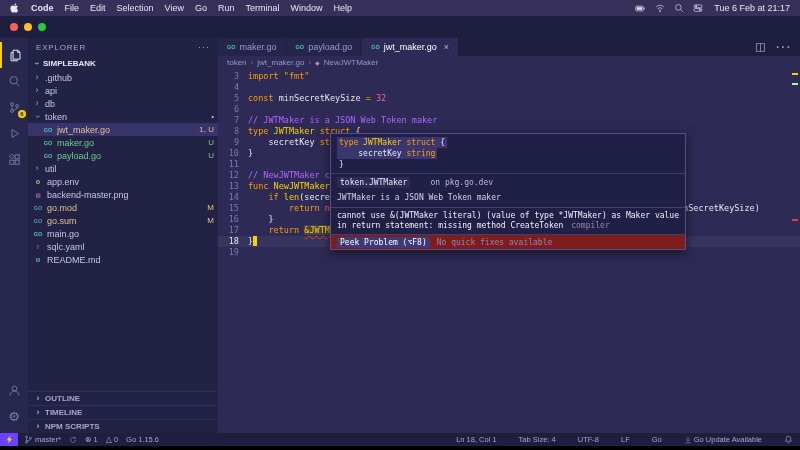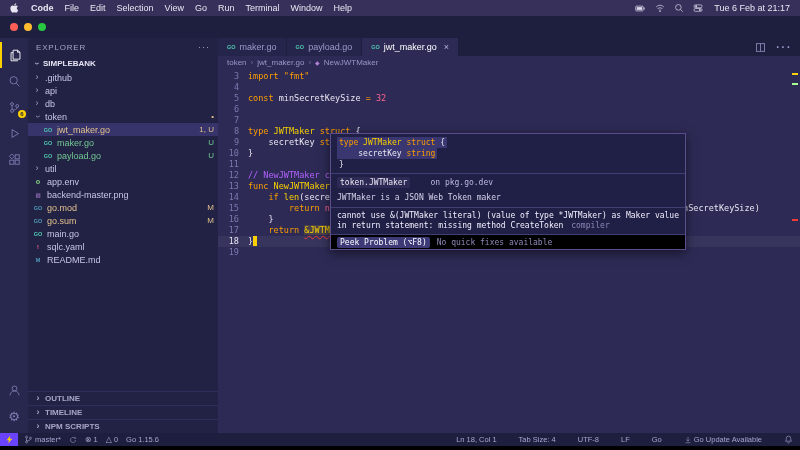--- a/index.html
+++ b/index.html
@@ -99,21 +99,21 @@
   .hover-code-line.hl { background: #3A3770; }
   .hover-divider { height: 1px; background: #413E73; }
   .hover-link-row { display: flex; align-items: center; gap: 20px; padding: 3px 6px; }
   .code-chip { background: #2D2B55; border-radius: 2px; padding: 0 3px;
                font-family: "DejaVu Sans Mono", monospace; color: #E8E6F2; }
   .hover-link { color: #BCB8E2; }
   .hover-doc { padding: 1px 6px 4px; }
   .hover-error { padding: 3px 6px; line-height: 10px; color: #F2F0FF; }
   .err-source { color: #8D89B8; margin-left: 3px; margin-top: 9px; }
   .hover-actions { display: flex; align-items: center; gap: 7px; padding: 2px 6px; height: 15px;
-                   background: #000000; border-top: 1px solid #413E73; }
+                   background: #7f1d1d; border-top: 1px solid #413E73; }
   .peek-chip { background: #3D3A77; color: #FFFFFF; border-radius: 2px; padding: 0 3px; }
   .no-fix { color: #8D89B8; }
 
   
   .status-bar { height: 13px; background: #1E1E3F; display: flex; align-items: center;
                 font-size: 7.5px; color: #A8A5CE; }
   .sb-left { display: flex; align-items: center; gap: 8px; }
   .sb-right { margin-left: auto; display: flex; align-items: center; gap: 22px; padding-right: 7px; }
   .sb-item { display: flex; align-items: center; gap: 2px; white-space: nowrap; }
   .remote-chip { width: 18px; height: 13px; background: #6943FF; color: #FAD000;
@@ -363,21 +363,21 @@
           <span class="bc-sep">›</span>
           <span class="bc-symbol">◆</span>
           <span>NewJWTMaker</span>
         </div>
       <div class="code-area">
         <div>
             <div class="code-line"><span class="gutter">3</span><span class="line-content"><span class="tok-kw">import </span><span class="tok-str">"fmt"</span></span></div>
             <div class="code-line"><span class="gutter">4</span><span class="line-content"></span></div>
             <div class="code-line"><span class="gutter">5</span><span class="line-content"><span class="tok-kw">const </span><span class="tok-var">minSecretKeySize </span><span class="tok-op">= </span><span class="tok-num">32</span></span></div>
             <div class="code-line"><span class="gutter">6</span><span class="line-content"></span></div>
-            <div class="code-line"><span class="gutter">7</span></div>
+            <div class="code-line"><span class="gutter">7</span><span class="line-content"><span class="tok-com">// JWTMaker is a JSON Web Token maker</span></span></div>
             <div class="code-line"><span class="gutter">8</span><span class="line-content"><span class="tok-kw">type </span><span class="tok-type">JWTMaker</span><span class="tok-var"> </span><span class="tok-kw">struct</span><span class="tok-punc"> {</span></span></div>
             <div class="code-line"><span class="gutter">9</span><span class="line-content"><span class="tok-var">    secretKey </span><span class="tok-kw">string</span></span></div>
             <div class="code-line"><span class="gutter">10</span><span class="line-content"><span class="tok-punc">}</span></span></div>
             <div class="code-line"><span class="gutter">11</span><span class="line-content"></span></div>
             <div class="code-line"><span class="gutter">12</span><span class="line-content"><span class="tok-com">// NewJWTMaker creates a new JWTMaker</span></span></div>
             <div class="code-line"><span class="gutter">13</span><span class="line-content"><span class="tok-kw">func </span><span class="tok-fn">NewJWTMaker</span><span class="tok-punc">(</span><span class="tok-var">secretKey </span><span class="tok-kw">string</span><span class="tok-punc">) (*</span><span class="tok-type">JWTMaker</span><span class="tok-punc">, </span><span class="tok-type">error</span><span class="tok-punc">) {</span></span></div>
             <div class="code-line"><span class="gutter">14</span><span class="line-content"><span class="tok-punc">    </span><span class="tok-kw">if </span><span class="tok-fn">len</span><span class="tok-punc">(</span><span class="tok-var">secretKey</span><span class="tok-op">) &lt; </span><span class="tok-var">minSecretKeySize</span><span class="tok-punc"> {</span></span></div>
             <div class="code-line"><span class="gutter">15</span><span class="line-content"><span class="tok-punc">        </span><span class="tok-kw">return </span><span class="tok-num">nil</span><span class="tok-punc">, </span><span class="tok-var">fmt</span><span class="tok-punc">.</span><span class="tok-fn">Errorf</span><span class="tok-punc">(</span><span class="tok-str">"invalid key size: must be at least %d characters"</span><span class="tok-punc">, </span><span class="tok-var">minSecretKeySize</span><span class="tok-punc">)</span></span></div>
             <div class="code-line"><span class="gutter">16</span><span class="line-content"><span class="tok-punc">    }</span></span></div>
             <div class="code-line"><span class="gutter">17</span><span class="line-content"><span class="tok-punc">    </span><span class="tok-kw">return </span><span class="tok-type tok-err tok-hl">&amp;JWTMaker</span><span class="tok-punc tok-err tok-hl">{</span><span class="tok-var tok-err tok-hl">secretKey</span><span class="tok-punc tok-err tok-hl">}</span><span class="tok-punc">, </span><span class="tok-num">nil</span></span></div>

